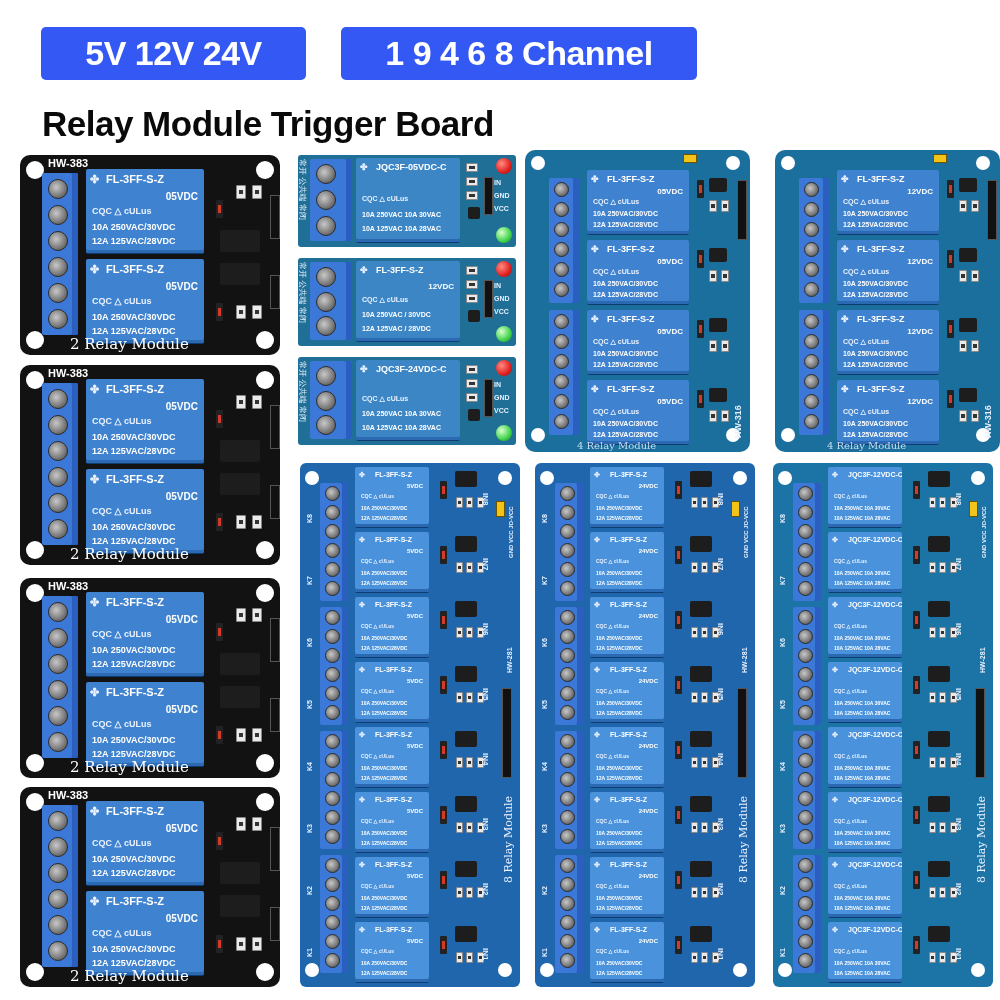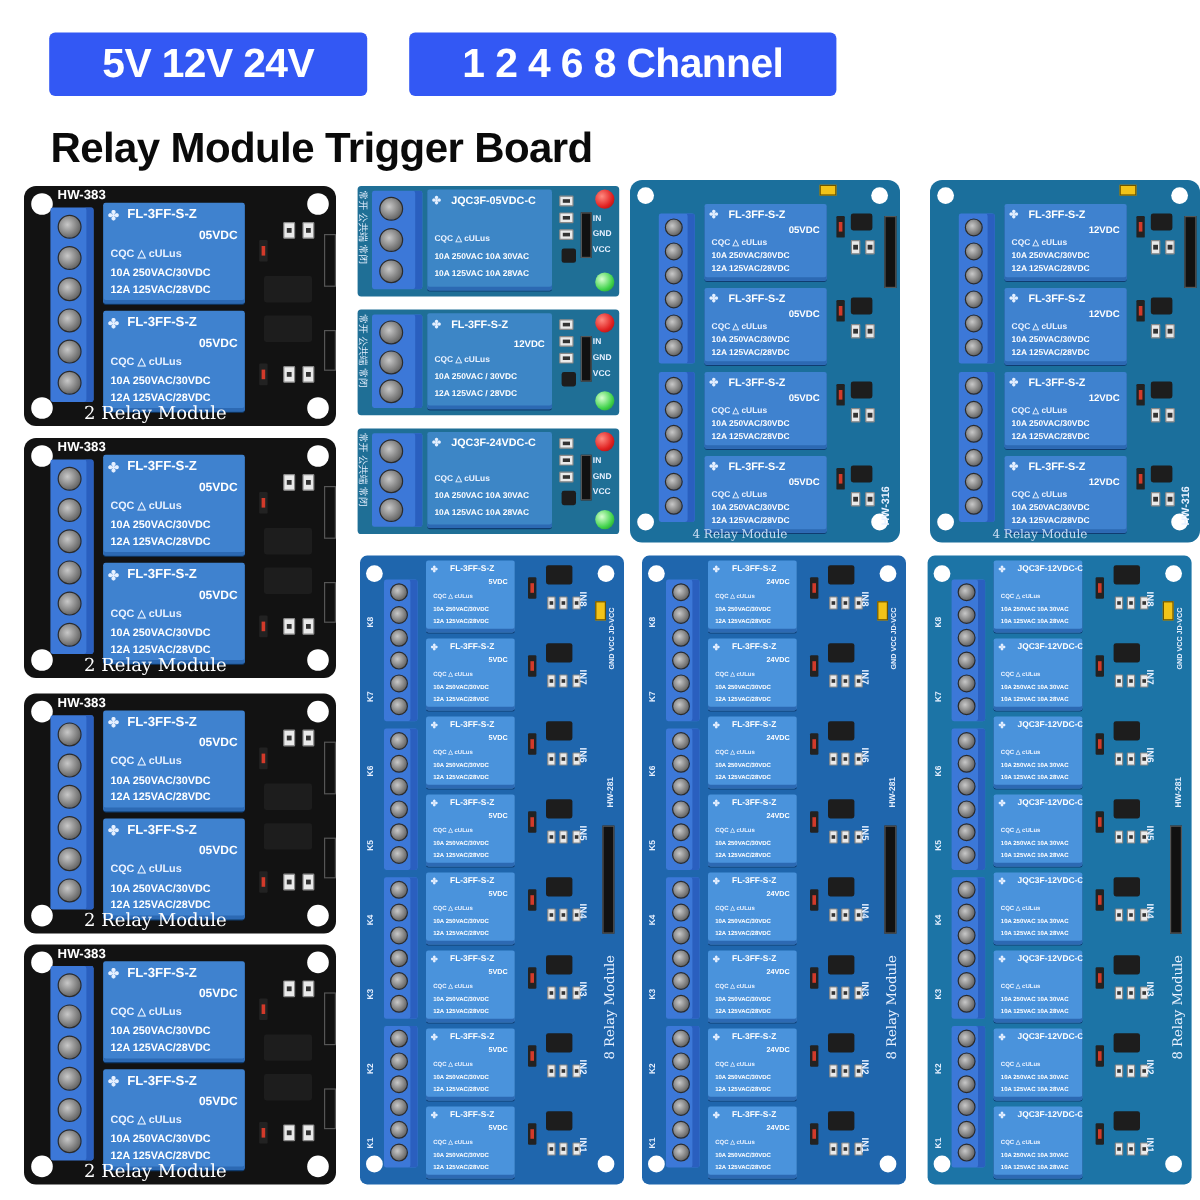--- a/index.html
+++ b/index.html
@@ -61,21 +61,21 @@
   .vert90 { transform: rotate(90deg); transform-origin: left top; }
   .led { position: absolute; width: 16px; height: 16px; border-radius: 50%; }
   .led.red { background: radial-gradient(circle at 35% 35%, #ff8a80, #e02020 60%, #8b0d0d); }
   .led.green { background: radial-gradient(circle at 35% 35%, #d8ffd0, #3fd24a 60%, #1b7d22); }
   .jumper { position: absolute; width: 14px; height: 9px; background: #f2c318; border: 1px solid #6b5300; }
 </style>
 </head>
 <body>
 
 <div id="badge-voltage" class="badge">5V 12V 24V</div>
-<div id="badge-channel" class="badge">1 2 4 6 8 Channel</div>
+<div id="badge-channel" class="badge">1 9 4 6 8 Channel</div>
 <div class="title">Relay Module Trigger Board</div>
 
 <div id="boards">
     <div class="board black" style="left: 20px; top: 155px; width: 260px; height: 200px;">
       <div class="hole" style="left: 6px; top: 6px;"></div>
       <div class="hole" style="left: 236px; top: 6px;"></div>
       <div class="hole" style="left: 6px; top: 176px;"></div>
       <div class="hole" style="left: 236px; top: 176px;"></div>
       <div class="silk sans" style="left: 28px; top: 2px; font-size: 11px; color: rgb(255, 255, 255);">HW-383</div>
       <div class="terminal" style="left: 22px; top: 18px; width: 36px; height: 162px;">

